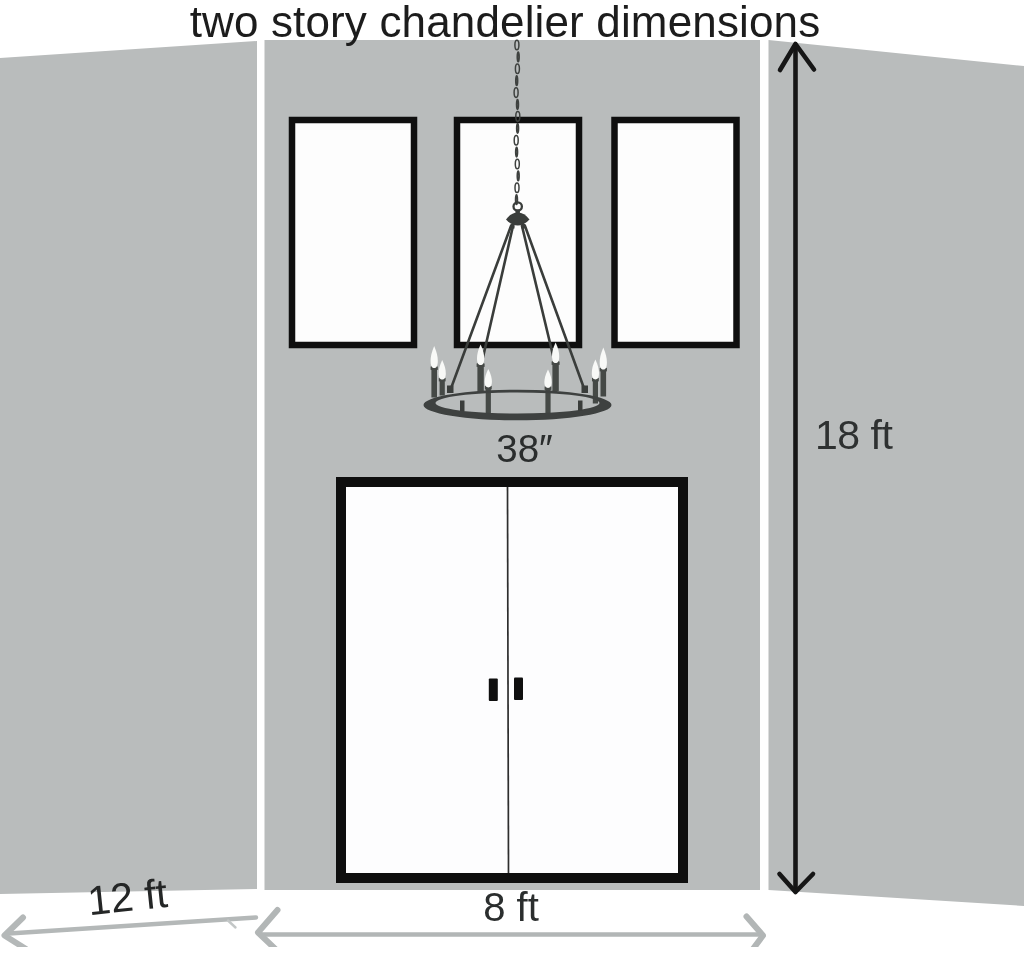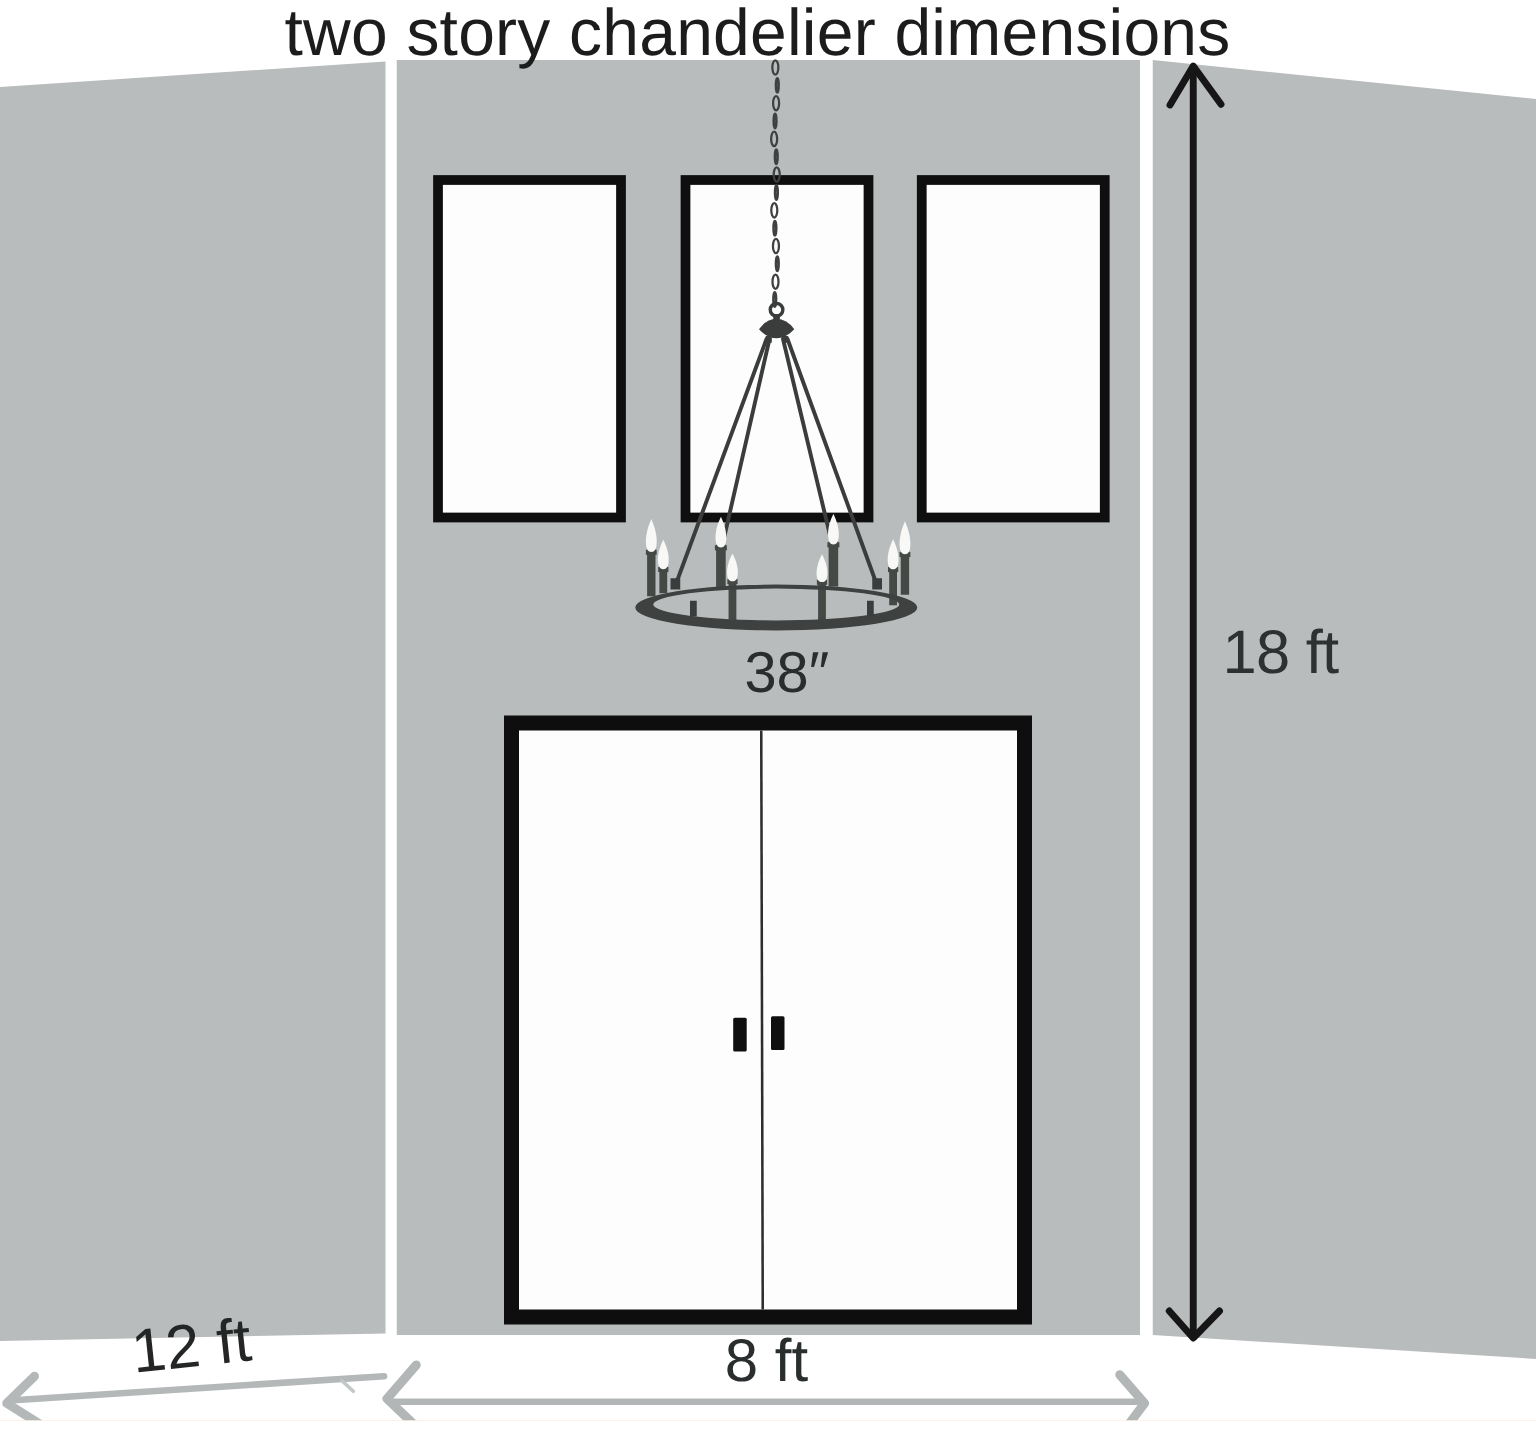--- a/index.html
+++ b/index.html
@@ -1,16 +1,16 @@
 <!DOCTYPE html>
 <html><head>
 <meta charset="utf-8">
 <style>
   html,body{margin:0;padding:0;background:#ffffff;}
-  #stage{position:relative;width:1024px;height:947px;overflow:hidden;background:#fdba74;
+  #stage{position:relative;width:1024px;height:947px;overflow:hidden;background:#e5e5e5;
          font-family:"Liberation Sans", sans-serif;}
   svg{display:block;}
   text{font-family:"Liberation Sans", sans-serif;}
 </style>
 </head>
 <body>
 <div id="stage">
 <svg width="1024" height="964" viewBox="0 0 1024 964">
 
   <rect x="0" y="0" width="1024" height="964" fill="#ffffff"></rect>

